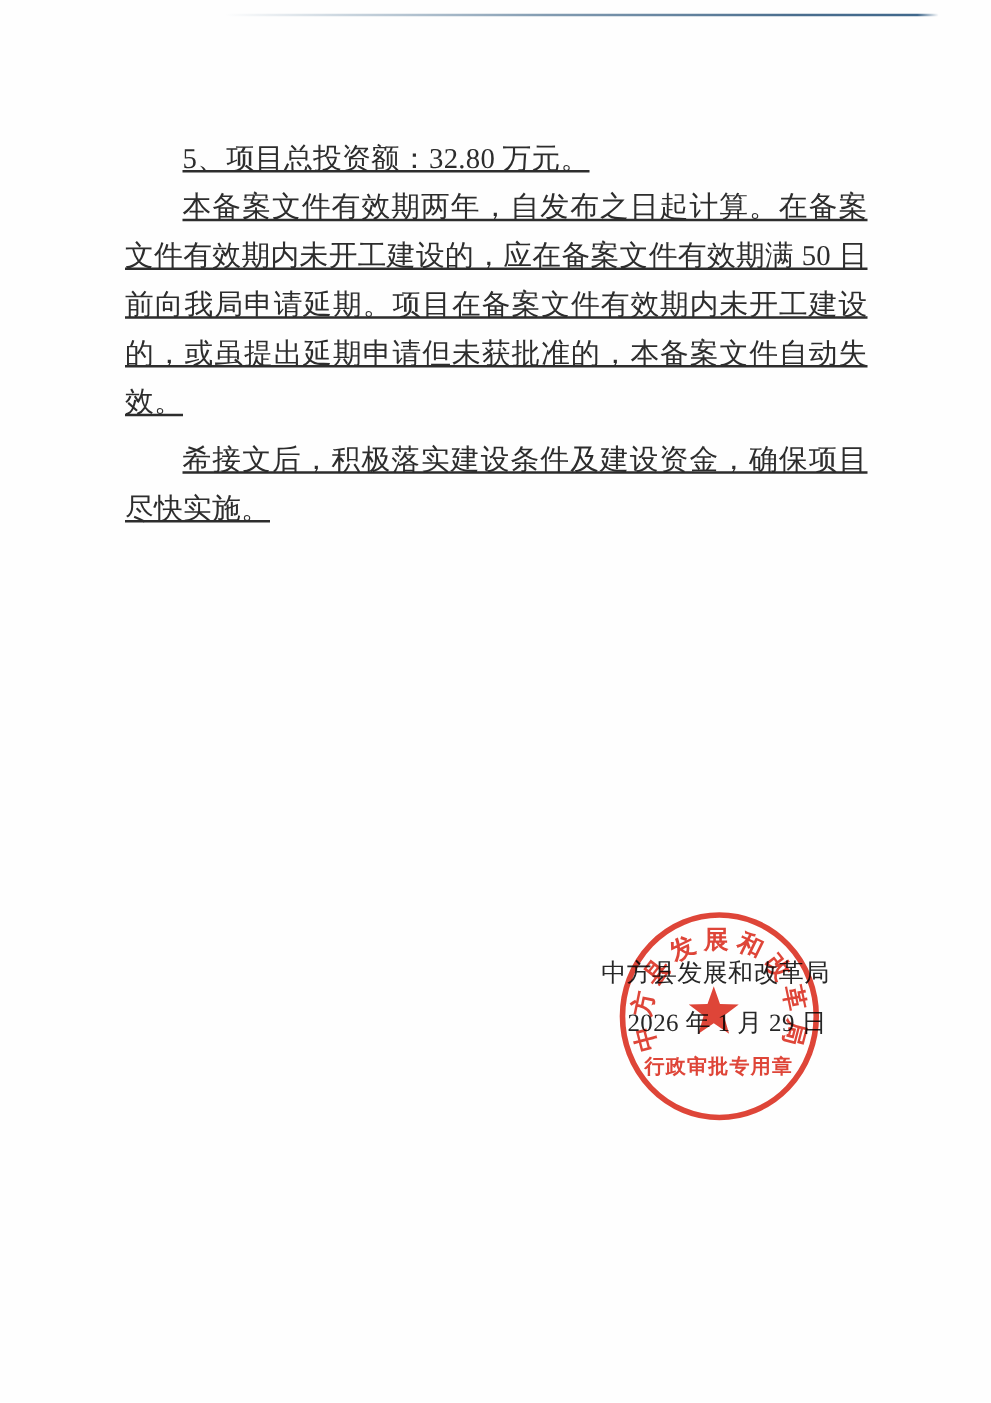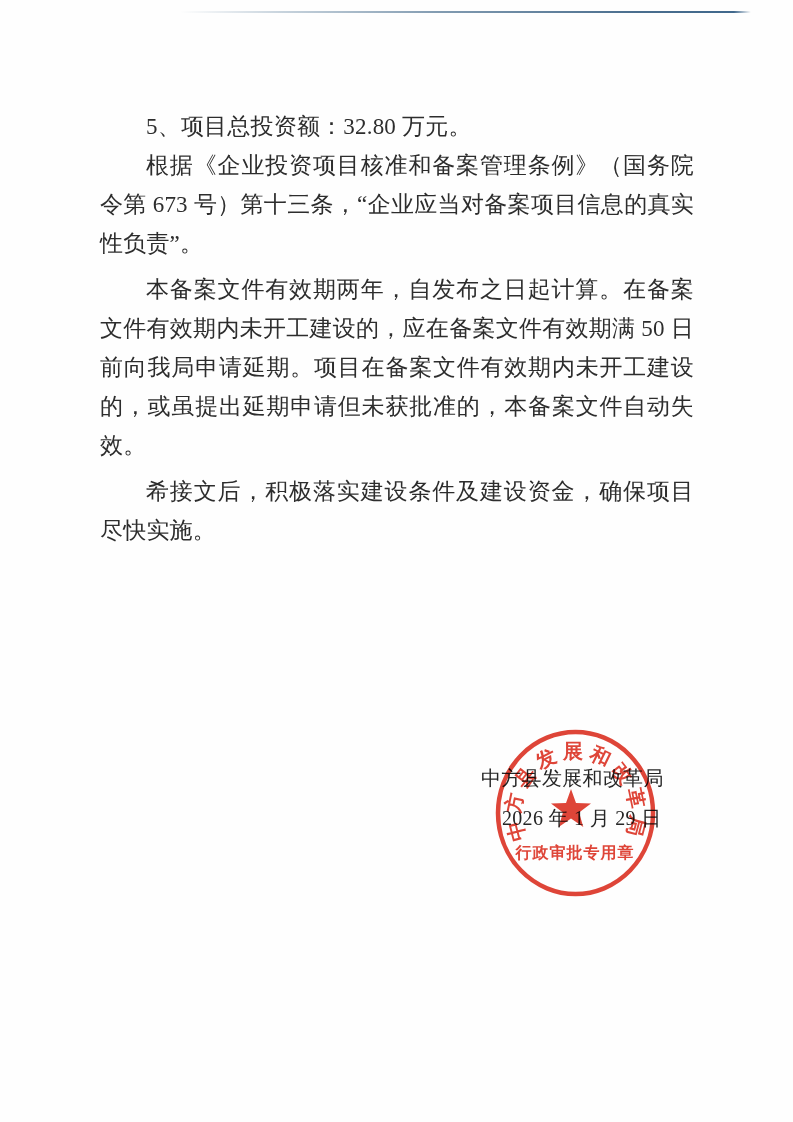--- a/index.html
+++ b/index.html
@@ -38,20 +38,21 @@
     width: 594px;
     color: #2d2d2d;
     font-size: 23px;
     line-height: 39px;
     text-align: justify;
     letter-spacing: 0.2px;
   }
   .doc-body p {
     margin: 0 0 7px 0;
     text-indent: 2em;
+    text-decoration: underline;
   }
   .doc-body p:first-child {
     margin-bottom: 0;
   }
   .sig-agency {
     position: absolute;
     left: 481px;
     top: 765px;
     font-size: 20px;
     letter-spacing: 0.3px;
@@ -104,21 +105,20 @@
 </style>
 </head>
 <body>
 
 <div class="sheet">
 
   <div class="scan-line"></div>
 
   <main class="doc-body">
     <p>5、项目总投资额：32.80 万元。</p>
-    <p>根据《企业投资项目核准和备案管理条例》（国务院令第 673 号）第十三条，“企业应当对备案项目信息的真实性负责”。</p>
     <p>本备案文件有效期两年，自发布之日起计算。在备案文件有效期内未开工建设的，应在备案文件有效期满 50 日前向我局申请延期。项目在备案文件有效期内未开工建设的，或虽提出延期申请但未获批准的，本备案文件自动失效。</p>
     <p>希接文后，积极落实建设条件及建设资金，确保项目尽快实施。</p>
   </main>
 
   <div class="sig-agency">中方县发展和改革局</div>
 
   <div class="sig-date">2026 年 1 月 29 日</div>
 
   <svg class="seal" viewBox="0 0 190 190" aria-hidden="true">
     <ellipse class="ring" cx="95.5" cy="98" rx="77.5" ry="81"></ellipse>

